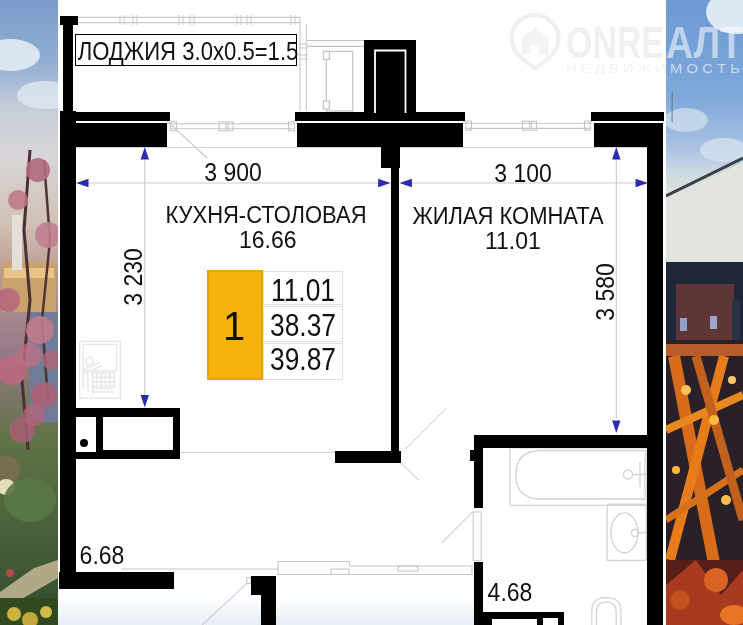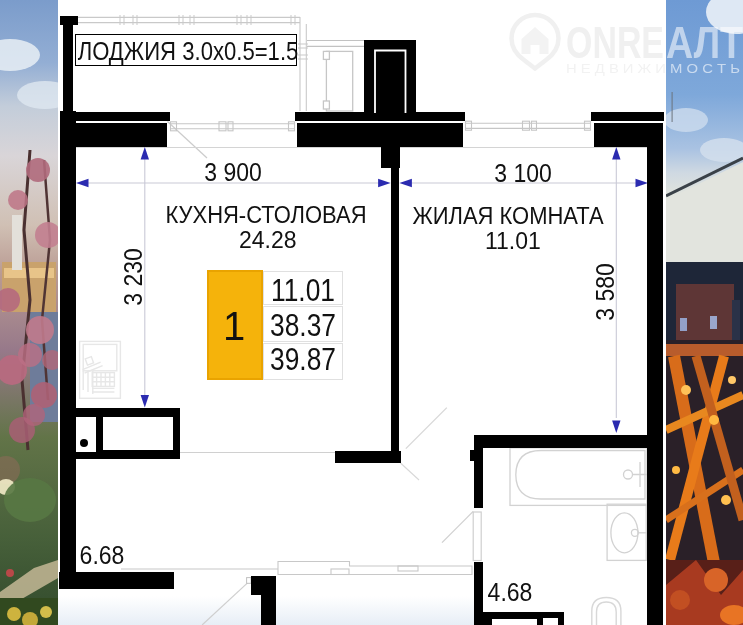--- a/index.html
+++ b/index.html
@@ -281,21 +281,21 @@
 <div class="abs" style="left:491.7px;top:618.5px;width:45.2px;height:6.5px;background:#fff;"></div>
 
 <div class="abs" style="left:543.4px;top:618px;width:14.5px;height:7px;background:#fff;"></div>
 
 <div class="abs" style="left:75.4px;top:33.5px;width:222px;height:32.5px;background:#fff;border:1.6px solid #000;box-sizing:border-box;"></div>
 
 <div class="txt ctr" style="left:188px;top:51px;font-size:26px;transform:translate(-50%,-50%) scaleX(0.85);">ЛОДЖИЯ 3.0х0.5=1.5</div>
 
 <div class="txt ctr" style="left:266px;top:214.5px;font-size:23px;transform:translate(-50%,-50%) scaleX(0.955);">КУХНЯ-СТОЛОВАЯ</div>
 
-<div class="txt ctr" style="left:267.7px;top:239.5px;font-size:23px;">24.28</div>
+<div class="txt ctr" style="left:267.7px;top:239.5px;font-size:23px;">16.66</div>
 
 <div class="txt ctr" style="left:508px;top:215.5px;font-size:23px;transform:translate(-50%,-50%) scaleX(0.955);">ЖИЛАЯ КОМНАТА</div>
 
 <div class="txt ctr" style="left:512.9px;top:240.5px;font-size:23px;">11.01</div>
 
 <div class="txt ctr" style="left:233px;top:171.5px;font-size:25px;transform:translate(-50%,-50%) scaleX(0.92);">3 900</div>
 
 <div class="txt ctr" style="left:523px;top:172.5px;font-size:25px;transform:translate(-50%,-50%) scaleX(0.92);">3 100</div>
 
 <div class="txt" style="left:132.5px;top:277px;font-size:25px;transform:translate(-50%,-50%) rotate(-90deg) scaleX(0.92);">3 230</div>

